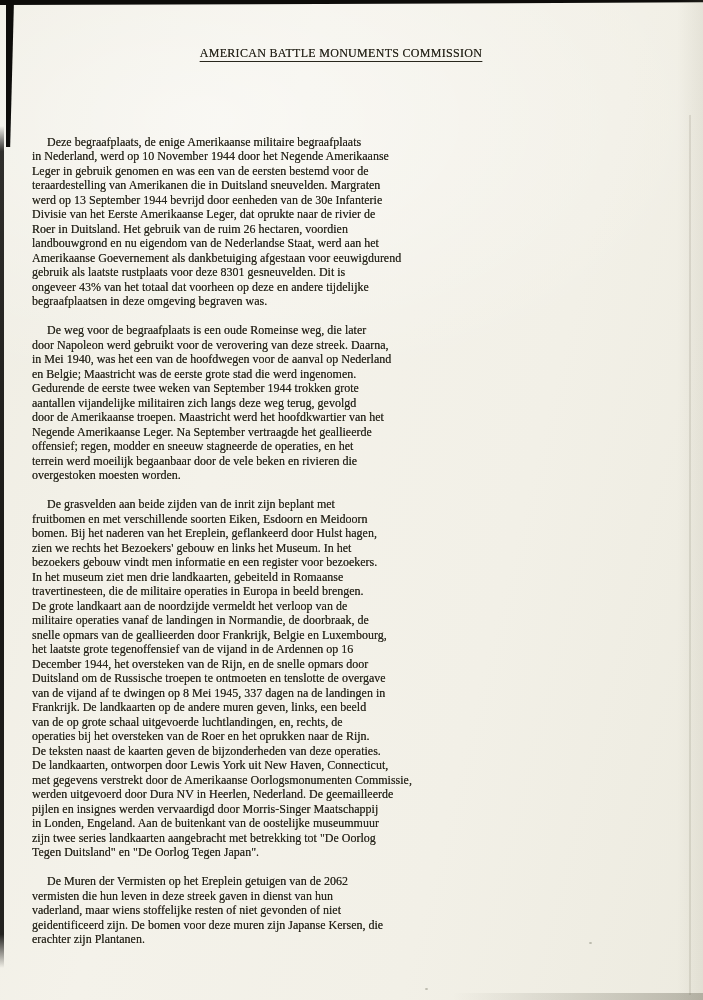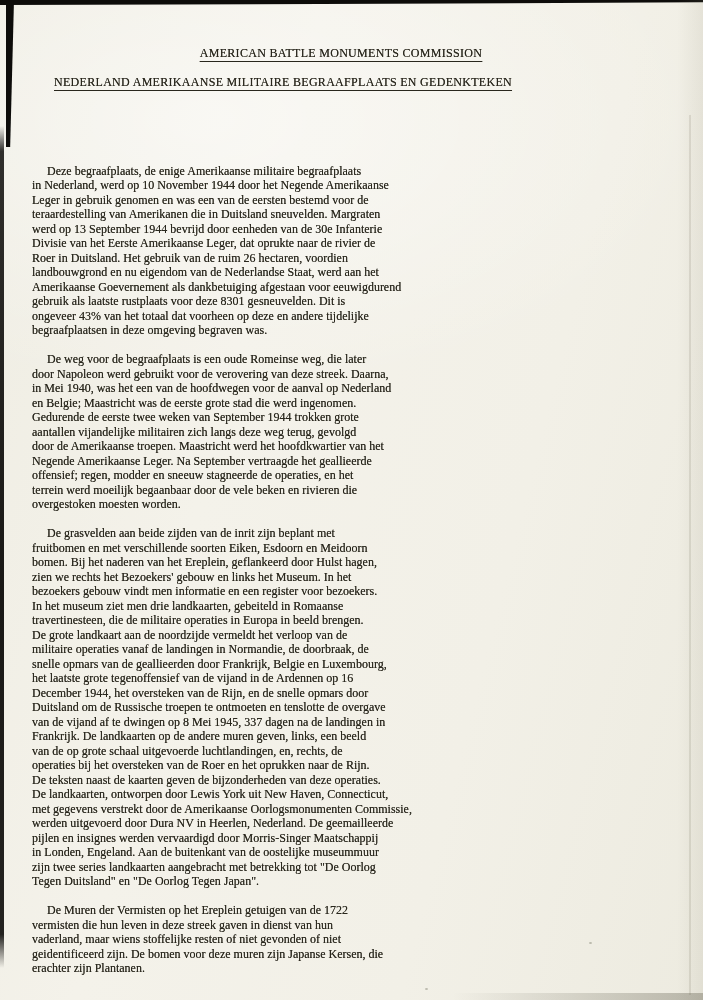--- a/index.html
+++ b/index.html
@@ -77,21 +77,20 @@
   <div class="left-bar"></div>
   <div class="left-strip"></div>
   <div class="right-crease"></div>
   <div class="bottom-shadow"></div>
   <div class="speck s1"></div>
   <div class="speck s2"></div>
   <div class="speck s3"></div>
 
   <div class="content">
     <div class="title-line org-title">AMERICAN BATTLE MONUMENTS COMMISSION</div>
-    <div class="title-line doc-title">NEDERLAND AMERIKAANSE MILITAIRE BEGRAAFPLAATS EN GEDENKTEKEN</div>
 
     <div class="body-text">
       <div class="para">     Deze begraafplaats, de enige Amerikaanse militaire begraafplaats
 in Nederland, werd op 10 November 1944 door het Negende Amerikaanse
 Leger in gebruik genomen en was een van de eersten bestemd voor de
 teraardestelling van Amerikanen die in Duitsland sneuvelden. Margraten
 werd op 13 September 1944 bevrijd door eenheden van de 30e Infanterie
 Divisie van het Eerste Amerikaanse Leger, dat oprukte naar de rivier de
 Roer in Duitsland. Het gebruik van de ruim 26 hectaren, voordien
 landbouwgrond en nu eigendom van de Nederlandse Staat, werd aan het
@@ -128,21 +127,21 @@
 van de op grote schaal uitgevoerde luchtlandingen, en, rechts, de
 operaties bij het oversteken van de Roer en het oprukken naar de Rijn.
 De teksten naast de kaarten geven de bijzonderheden van deze operaties.
 De landkaarten, ontworpen door Lewis York uit New Haven, Connecticut,
 met gegevens verstrekt door de Amerikaanse Oorlogsmonumenten Commissie,
 werden uitgevoerd door Dura NV in Heerlen, Nederland. De geemailleerde
 pijlen en insignes werden vervaardigd door Morris-Singer Maatschappij
 in Londen, Engeland. Aan de buitenkant van de oostelijke museummuur
 zijn twee series landkaarten aangebracht met betrekking tot "De Oorlog
 Tegen Duitsland" en "De Oorlog Tegen Japan".</div>
-      <div class="para">     De Muren der Vermisten op het Ereplein getuigen van de 1722
+      <div class="para">     De Muren der Vermisten op het Ereplein getuigen van de 2062
 vermisten die hun leven in deze streek gaven in dienst van hun
 vaderland, maar wiens stoffelijke resten of niet gevonden of niet
 geidentificeerd zijn. De bomen voor deze muren zijn Japanse Kersen, die
 erachter zijn Plantanen.</div>
     </div>
   </div>
 
 </div>
 
 </body></html>

